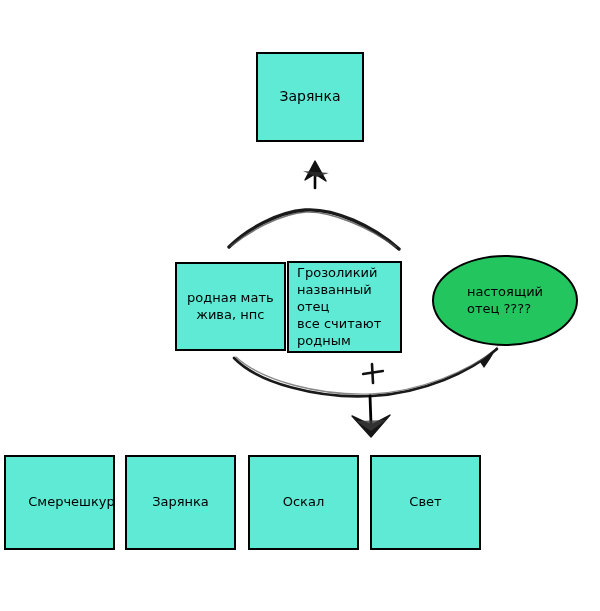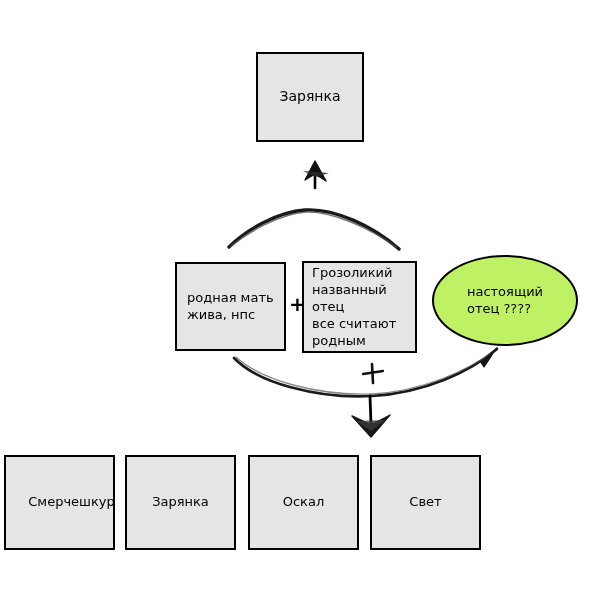--- a/index.html
+++ b/index.html
@@ -14,21 +14,21 @@
   #canvas {
     position: relative;
     width: 600px;
     height: 611px;
     background: #ffffff;
     overflow: hidden;
   }
   .node {
     position: absolute;
     box-sizing: border-box;
-    background: #e5e5e5;
+    background: #5eead4;
     border: 2px solid #000000;
     display: flex;
     align-items: center;
     color: #000000;
   }
   .node.center-text {
     justify-content: center;
     text-align: center;
   }
   .node.left-text {
@@ -55,44 +55,45 @@
   #node-mother {
     left: 175px;
     top: 262px;
     width: 111px;
     height: 89px;
     font-size: 13px;
   }
   #node-mother .node-label {
     padding-left: 10px;
     padding-right: 6px;
+    text-align: center;
   }
   #node-grozolikiy {
-    left: 302px;
+    left: 287px;
     top: 261px;
     width: 115px;
     height: 92px;
     font-size: 13px;
     align-items: flex-start;
   }
   #node-grozolikiy .node-label {
     padding-left: 8px;
     padding-top: 2px;
     line-height: 1.30;
   }
 
   
   #node-real-father {
     position: absolute;
     left: 432px;
     top: 255px;
     width: 146px;
     height: 91px;
     box-sizing: border-box;
-    background: #bef264;
+    background: #22c55e;
     border: 2px solid #000000;
     border-radius: 50%;
     display: flex;
     align-items: center;
     justify-content: center;
     text-align: left;
     font-size: 13px;
     color: #000000;
   }
   #node-real-father .node-label {

